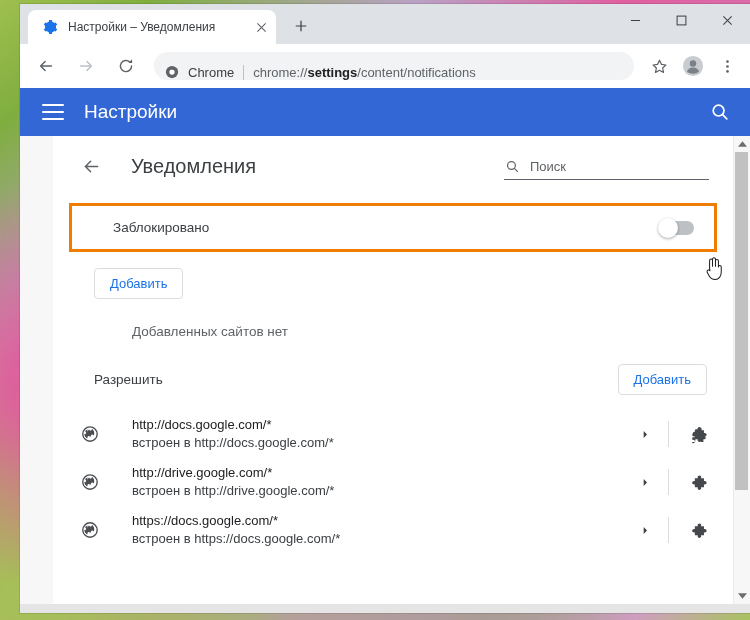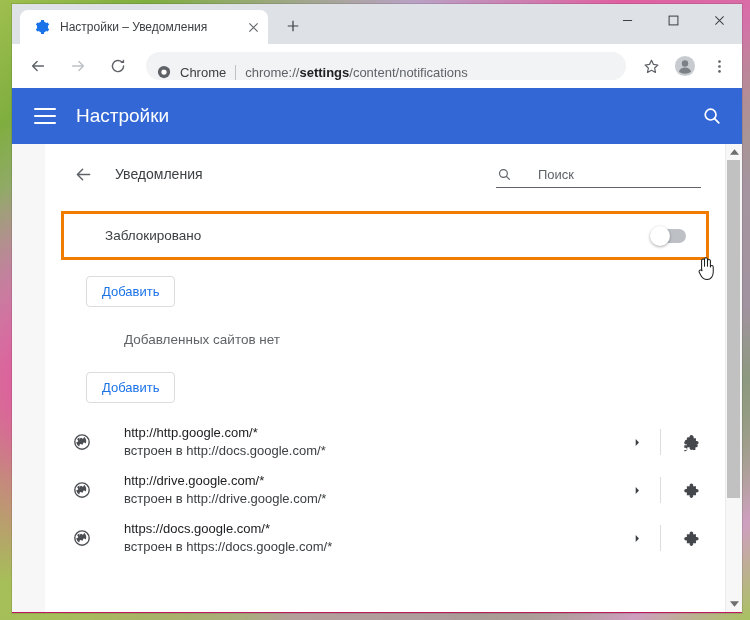--- a/index.html
+++ b/index.html
@@ -31,25 +31,25 @@
     background:
       radial-gradient(circle at 8% 62%, rgba(228,85,160,.85) 0 6%, rgba(228,85,160,0) 26%),
       radial-gradient(circle at 3% 88%, rgba(160,200,80,.9) 0 8%, rgba(160,200,80,0) 30%),
       radial-gradient(circle at 50% 100%, rgba(200,150,190,.7) 0 10%, rgba(200,150,190,0) 40%),
       radial-gradient(circle at 96% 40%, rgba(170,140,180,.8) 0 8%, rgba(170,140,180,0) 30%);
   }
 
   
   #window {
     position: absolute;
-    left: 12px;
+    left: 20px;
     top: 4px;
     width: 730px;
     height: 609px;
-    background: #be185d;
+    background: #e5e5e5;
     box-shadow: 0 0 0 1px rgba(0,0,0,.10);
     overflow: hidden;
   }
 
   
   .tabstrip {
     position: relative;
     height: 40px;
     background: #dee1e6;
     display: flex;
@@ -183,21 +183,21 @@
   .star-btn, .avatar-btn, .menu-btn {
     width: 28px; height: 28px;
     display: flex; align-items: center; justify-content: center;
     flex: 0 0 auto;
     margin: 0 3px;
     color: #5f6368;
   }
 
   
   .settings-header {
-    height: 56px;
+    height: 48px;
     background: #3367d6;
     display: flex;
     align-items: center;
     padding: 0 18px 0 22px;
     box-sizing: border-box;
   }
   .hamburger {
     width: 22px;
     height: 16px;
     flex: 0 0 22px;
@@ -269,34 +269,33 @@
     padding: 0 24px 0 26px;
     box-sizing: border-box;
   }
   .back-arrow {
     width: 24px; height: 24px;
     flex: 0 0 24px;
     display:flex; align-items:center; justify-content:center;
     color: #5f6368;
   }
   .page-title {
-    margin-left: 20px;
-    font-size: 14px;
+    margin-left: 28px;
+    font-size: 20px;
     color: #3c4043;
     flex: 1 1 auto;
   }
   .search-box {
     width: 205px;
     flex: 0 0 205px;
     display: flex;
     align-items: center;
     border-bottom: 1px solid #5f6368;
     padding-bottom: 5px;
     margin-top: 6px;
-    gap: 16px;
   }
   .search-ico {
     width: 16px; height: 16px;
     flex: 0 0 16px;
     color: #5f6368;
     display:flex; align-items:center; justify-content:center;
   }
   .search-ph {
     margin-left: 10px;
     font-size: 13px;
@@ -593,32 +592,33 @@
           <span class="knob"></span>
         </div>
       </div>
 
       <div class="section-head">
         <button class="add-btn">Добавить</button>
       </div>
       <div class="empty-note">Добавленных сайтов нет</div>
 
       <div class="section-head">
+        <div class="section-title">Разрешить</div>
         <button class="add-btn">Добавить</button>
       </div>
 
       <div class="site-row">
         <span class="globe">
           <svg viewBox="0 0 20 20" width="18" height="18" aria-hidden="true">
             <circle cx="10" cy="10" r="8" fill="none" stroke="currentColor" stroke-width="1.5"></circle>
             <path fill="currentColor" d="M6.6 3.3c.6 1.3.2 2.2-.9 2.6-1.1.4-1.2 1.5-.3 2.2.9.7.4 1.8-.8 2l-1 .2c.3 2 1.6 3.7 3.4 4.6l.3-1.5c.2-1.1 1.2-1.5 2-.8.8.7 1.8.3 1.9-.8.1-1.1 1-1.6 1.9-1l1.2.8a7 7 0 0 0-2-7.4l-.5 1.3c-.4 1-1.4 1.2-2 .4-.6-.8-1.6-.7-1.9.3l-.4 1.2"></path>
           </svg>
         </span>
         <div class="site-texts">
-          <div class="site-url">http://http.google.com/*</div>
+          <div class="site-url">http://docs.google.com/*</div>
           <div class="site-sub">встроен в http://docs.google.com/*</div>
         </div>
         <span class="row-arrow">
           <svg viewBox="0 0 12 12" width="9" height="9" aria-hidden="true">
             <path fill="currentColor" d="M3.6 1.2l4.4 4.8-4.4 4.8z"></path>
           </svg>
         </span>
         <span class="row-sep"></span>
         <span class="puzzle">
           <svg viewBox="0 0 20 20" width="19" height="19" aria-hidden="true">

